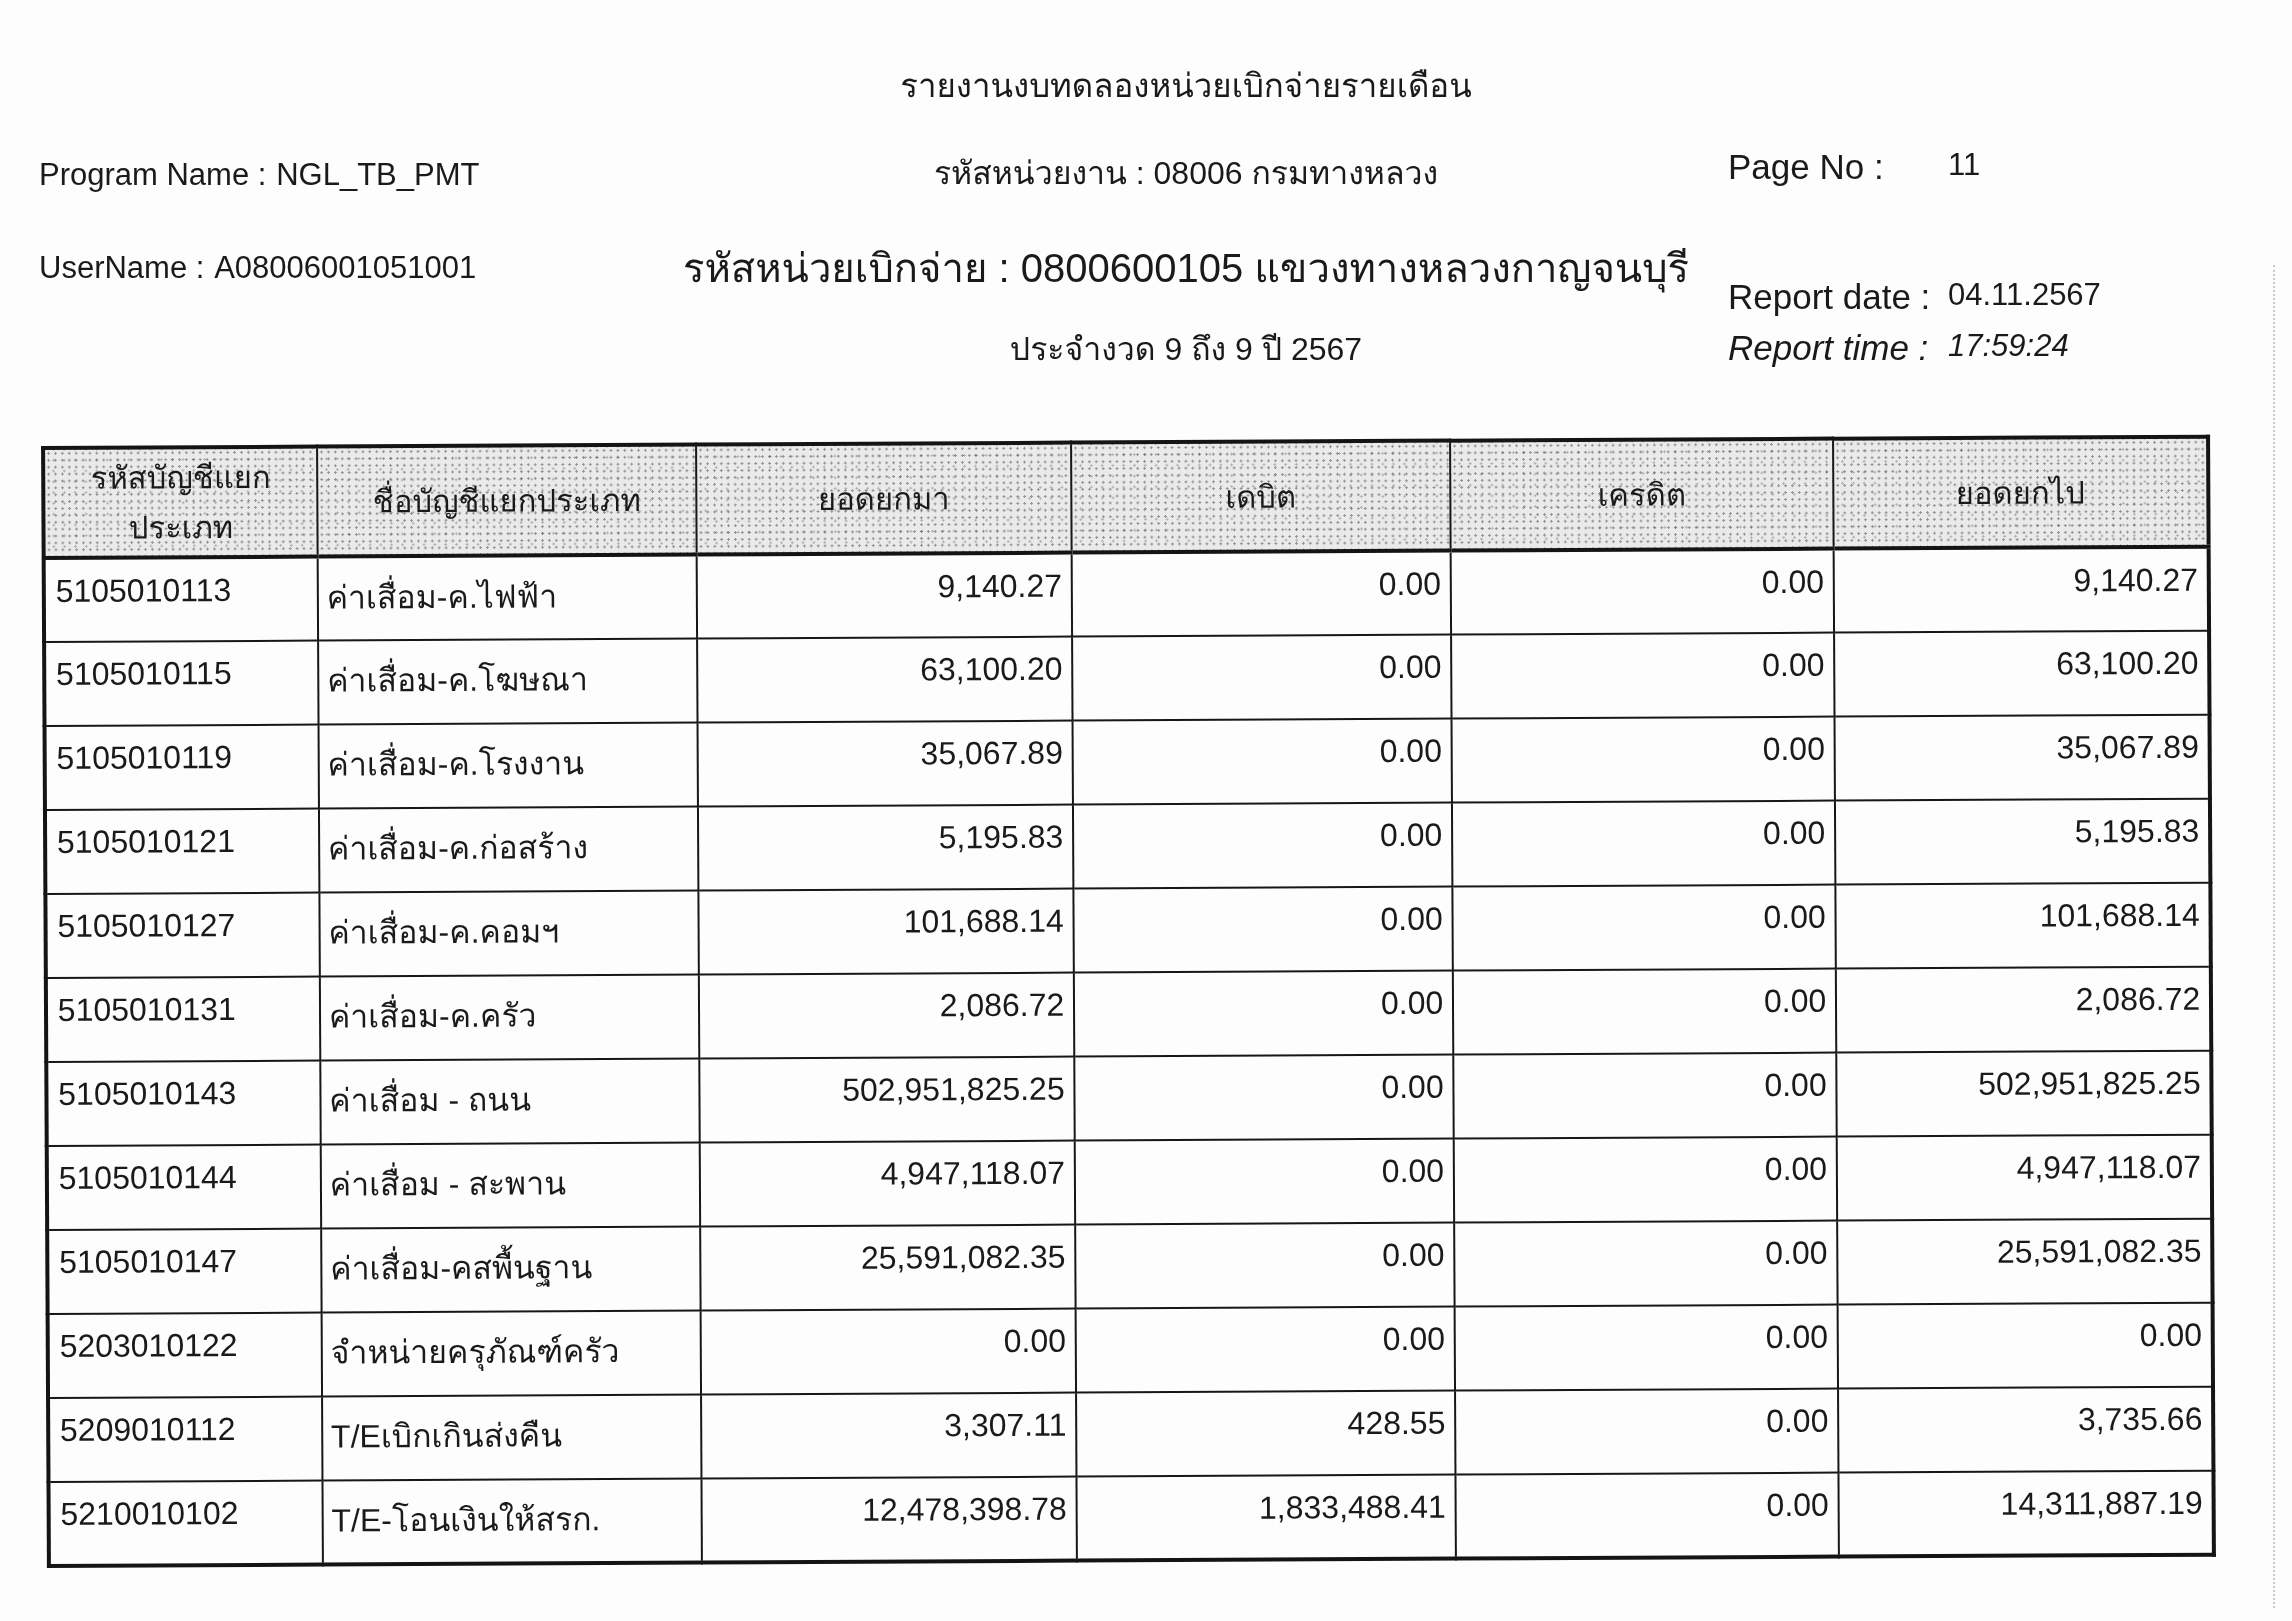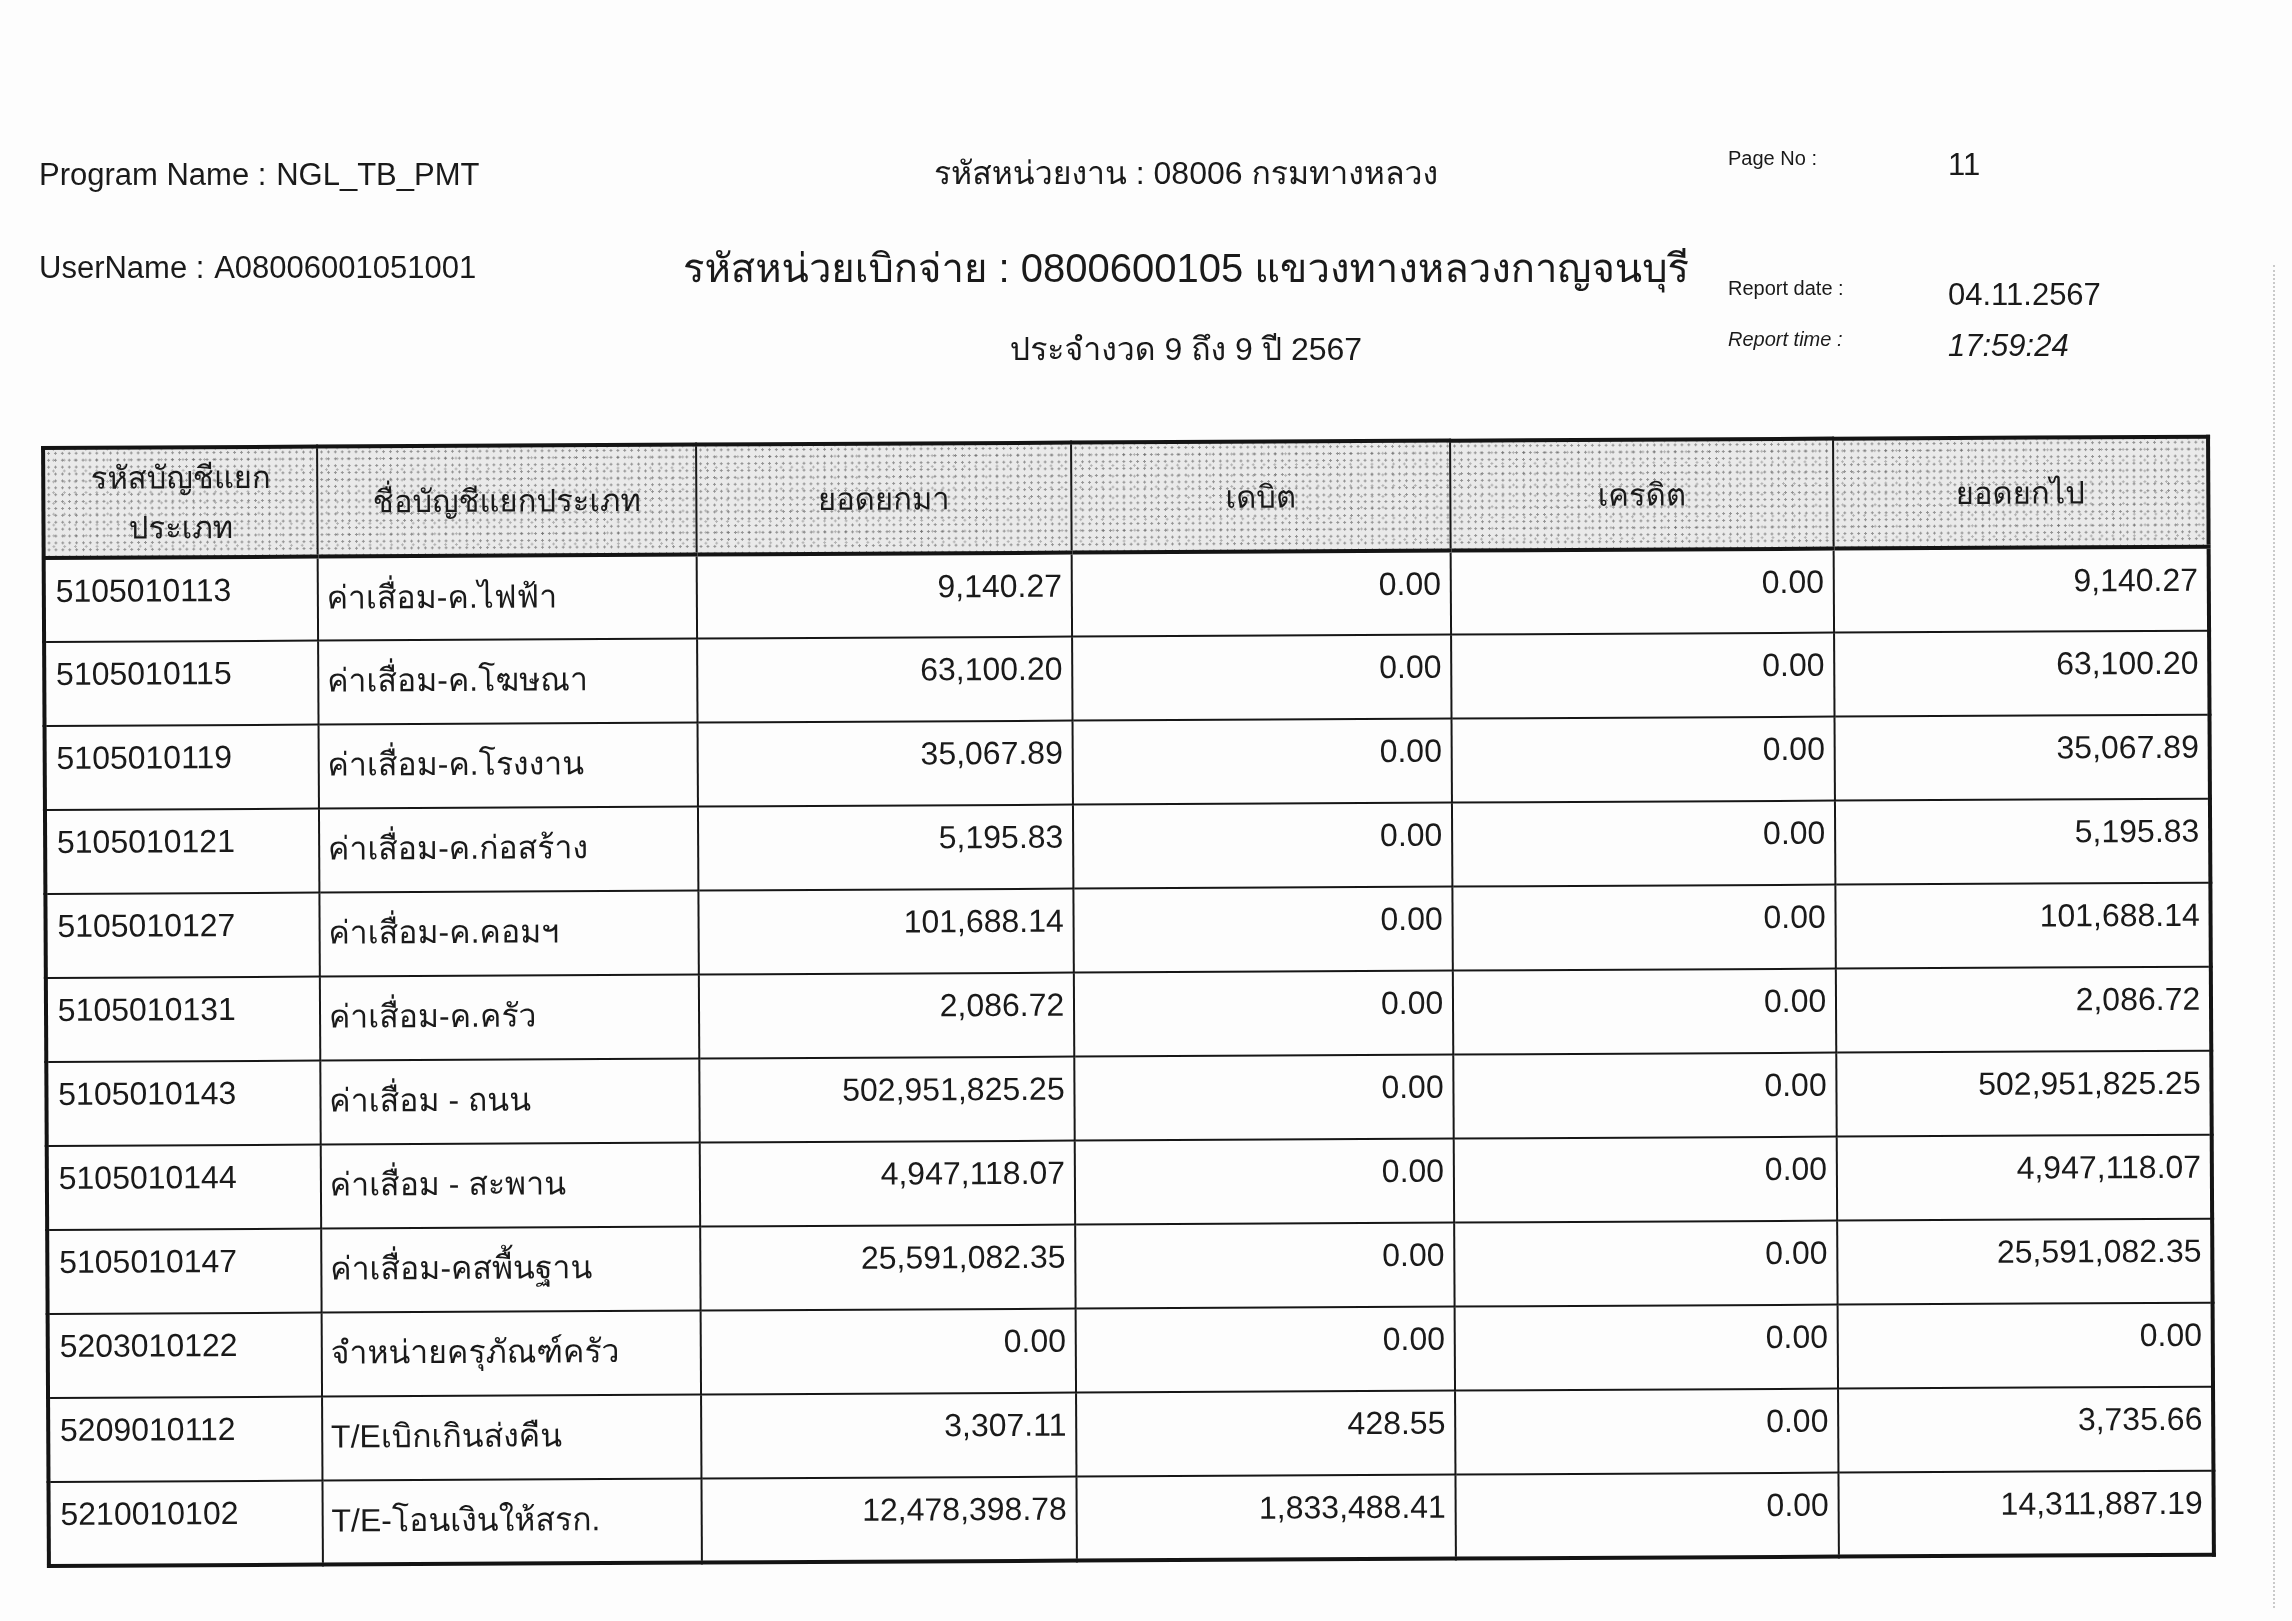--- a/index.html
+++ b/index.html
@@ -20,21 +20,21 @@
 
   .doc-title      { top:59px;  font-size:33px; }
   .agency-line    { top:147px; font-size:32px; }
   .disb-line      { top:236px; font-size:40px; }
   .period-line    { top:323px; font-size:32px; }
 
   .line-program   { left:39px; top:157px; font-size:31px;text-align:right; }
   .line-username  { left:39px; top:250px; font-size:31px; }
   .kv-value { margin-left:9.8px; }
 
-  .right-label { left:1728px; font-size:20px; }
+  .right-label { left:1728px; font-size:35px; }
   .right-value { left:1948px; font-size:31px; }
   .row-pageno  { top:147px; }
   .row-repdate { top:234px;margin-top:43px; }
   .row-reptime { top:328px;font-style:italic; }
 
   
   .page-edge {
     position:absolute; left:2273px; top:265px; height:1343px; width:0;
     border-left:2.9px dotted #b0b0b0; opacity:.65;
   }
@@ -71,20 +71,21 @@
   }
   .tb td.cell-code { padding-left:9.8px; }
   .tb td.cell-name { padding-left:7.8px; }
   .tb td.num { text-align:right; padding-right:8.8px; }
 </style>
 </head>
 <body>
 
 <div class="page">
 
+  <div class="center-line doc-title">รายงานงบทดลองหน่วยเบิกจ่ายรายเดือน</div>
   <div class="center-line agency-line">รหัสหน่วยงาน : 08006 กรมทางหลวง</div>
   <div class="center-line disb-line">รหัสหน่วยเบิกจ่าย : 0800600105 แขวงทางหลวงกาญจนบุรี</div>
   <div class="center-line period-line">ประจำงวด 9 ถึง 9 ปี 2567</div>
 
   <div class="abs line-program">
     <span>Program Name :</span><span class="kv-value">NGL_TB_PMT</span>
   </div>
   <div class="abs line-username">
     <span>UserName :</span><span class="kv-value">A08006001051001</span>
   </div>

